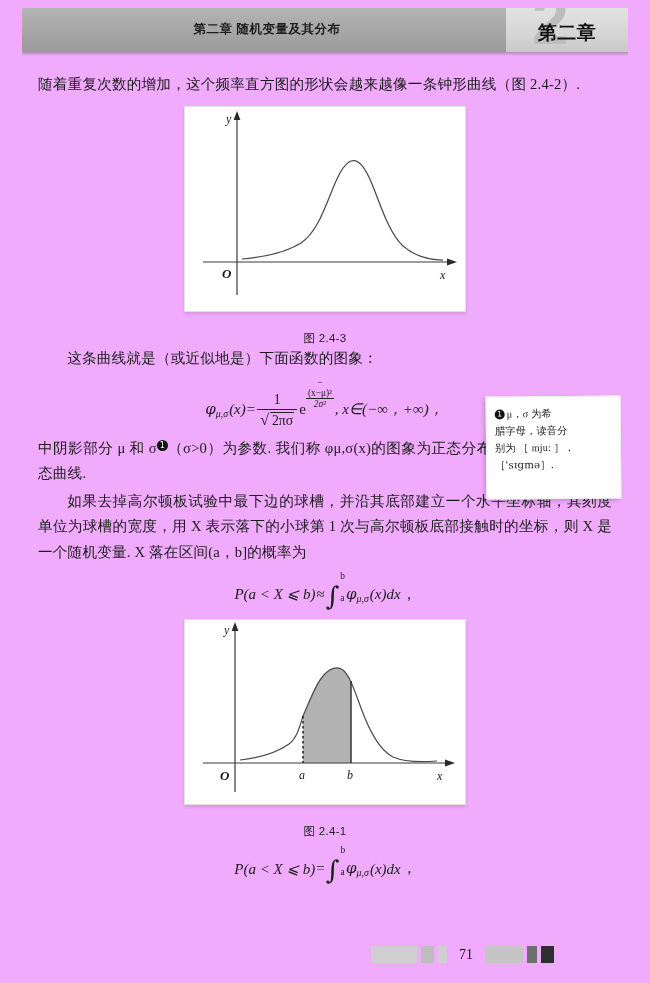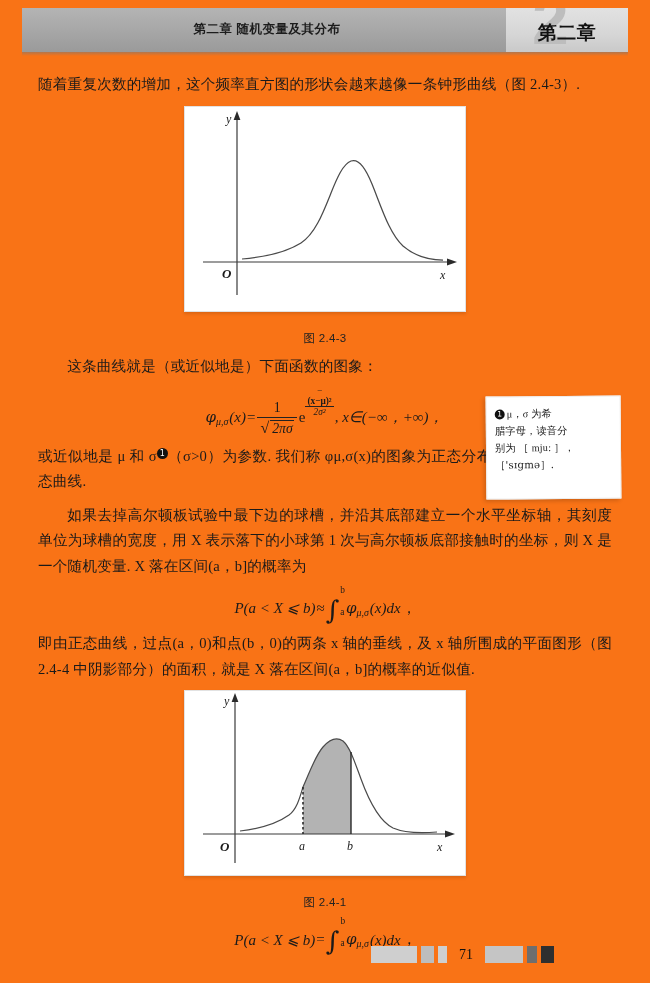--- a/index.html
+++ b/index.html
@@ -13,21 +13,21 @@
     font-family: "Liberation Serif", "DejaVu Serif", serif;
     color: #1a1a1a;
     position: relative;
     overflow: hidden;
   }
 
   
   .page {
     position: absolute;
     inset: 0;
-    background: #f97316;
+    background: #f0abfc;
   }
 
   
   .header-band {
     position: absolute;
     left: 22px;
     top: 8px;
     width: 606px;
     height: 44px;
     background: linear-gradient(180deg,#b4b4b4 0%, #a6a6a6 55%, #9a9a9a 100%);
@@ -90,21 +90,21 @@
     top: 72px;
     width: 574px;
   }
   .para {
     font-size: 14.6px;
     line-height: 25.5px;
     text-align: justify;
     margin: 0 0 2px 0;
     letter-spacing: .2px;
   }
-  .para.indent { text-indent: 2em; margin-top: 8px; }
+  .para.indent { text-indent: 2em; }
 
   
   .mi { font-family: "Liberation Serif", serif; font-style: italic; padding: 0 1px; }
   .mu { font-family: "DejaVu Serif", serif; font-style: italic; }
   .sup-note {
     display: inline-block;
     width: 11px; height: 11px;
     border-radius: 50%;
     background: #111;
     color: #fff;
@@ -139,35 +139,33 @@
   .frac .den {
     display: block;
     padding: 1px 3px 0 3px;
     line-height: 1.15;
   }
   .sqrt {
     display: inline-block;
     border-top: 1px solid #222;
     padding: 0 1px 0 2px;
     margin-left: 1px;
-    font-style: italic;
   }
   .sqrt-sign { font-size: 1.15em; }
   .exp-block {
     display: inline-block;
     vertical-align: 7px;
     font-size: .62em;
     text-align: center;
     line-height: 1.1;
   }
   .exp-block .num {
     display: block;
     border-bottom: 1px solid #222;
     padding: 0 2px;
-    font-weight: bold;
   }
   .exp-block .den { display: block; padding: 0 2px; font-style: italic; }
   .intsign {
     font-size: 1.75em;
     vertical-align: -.22em;
     font-family: "DejaVu Serif", serif;
     margin: 0 1px;
   }
   .int-limits {
     display: inline-block;
@@ -269,21 +267,21 @@
   <div class="header-band">
     <div class="header-title">第二章   随机变量及其分布</div>
     <div class="chapter-tab">
       <div class="chapter-watermark">2</div>
       <div class="chapter-label">第二章</div>
     </div>
   </div>
 
   <div class="content">
 
-    <p class="para">随着重复次数的增加，这个频率直方图的形状会越来越像一条钟形曲线（图 2.4-3）.</p>
+    <p class="para">随着重复次数的增加，这个频率直方图的形状会越来越像一条钟形曲线（图 2.4-2）.</p>
 
     <div class="figure-wrap">
       <div class="figure-box">
         <svg width="280" height="200" viewBox="0 0 280 200">
 
           <line x1="52" y1="10" x2="52" y2="188" stroke="#3a3a3a" stroke-width="1.2"></line>
           <polygon points="52,4 48.6,13 55.4,13" fill="#2a2a2a"></polygon>
 
           <line x1="18" y1="155" x2="265" y2="155" stroke="#3a3a3a" stroke-width="1.2"></line>
           <polygon points="272,155 262,151.4 262,158.6" fill="#2a2a2a"></polygon>
@@ -299,29 +297,28 @@
       </div>
       <div class="fig-caption">图 2.4-3</div>
     </div>
 
     <p class="para indent">这条曲线就是（或近似地是）下面函数的图象：</p>
 
     <div class="display-formula">
       <span class="mu">φ</span><span class="sub-small">μ,σ</span><span class="mi">(x)</span><span>=</span><span class="frac"><span class="num">1</span><span class="den"><span class="sqrt-sign">√</span><span class="sqrt">2πσ</span></span></span><span>e</span><span class="exp-block"><span>−</span><span class="num">(x−μ)²</span><span class="den">2σ²</span></span><span class="mi">, x∈(−∞，+∞)，</span>
     </div>
 
-    <p class="para"><span>或近似地是 μ 和 σ</span><span class="sup-note">1</span><span>（σ&gt;0）为参数. 我们称 φμ,σ(x)的图象为正态分布密度曲线，简称正态曲线.</span></p>
+    <p class="para"><span>中阴影部分 μ 和 σ</span><span class="sup-note">1</span><span>（σ&gt;0）为参数. 我们称 φμ,σ(x)的图象为正态分布密度曲线，简称正态曲线.</span></p>
 
     <p class="para indent">如果去掉高尔顿板试验中最下边的球槽，并沿其底部建立一个水平坐标轴，其刻度单位为球槽的宽度，用 X 表示落下的小球第 1 次与高尔顿板底部接触时的坐标，则 X 是一个随机变量. X 落在区间(a，b]的概率为</p>
 
     <div class="display-formula">
       <span class="mi">P(a &lt; X ⩽ b)</span><span>≈</span><span class="intsign">∫</span><span class="int-limits"><span class="hi">b</span><span class="lo">a</span></span><span class="mu">φ</span><span class="sub-small">μ,σ</span><span class="mi">(x)dx</span><span>，</span>
     </div>
 
-    <p class="para">即由正态曲线，过点(a，0)和点(b，0)的两条 x 轴的垂线，及 x 轴所围成的平面图形（图 2.4-4 中阴影部分）的面积，就是 X 落在区间(a，b]的概率的近似值.</p>
 
     <div class="figure-wrap">
       <div class="figure-box">
         <svg width="280" height="180" viewBox="0 0 280 180">
 
           <path d="M 118,143 L 118,96 C 124,83 130,65 138,56 C 145,48 152,46 158,50
                    C 162,53 164,57 166,62 L 166,143 Z" fill="#b3b3b3" stroke="none"></path>
 
           <line x1="50" y1="8" x2="50" y2="172" stroke="#3a3a3a" stroke-width="1.2"></line>
           <polygon points="50,2 46.6,11 53.4,11" fill="#2a2a2a"></polygon>

